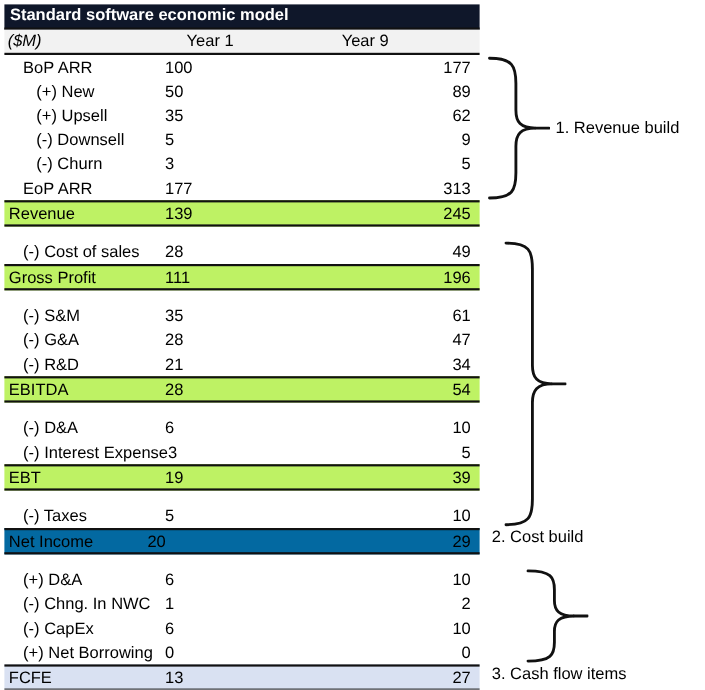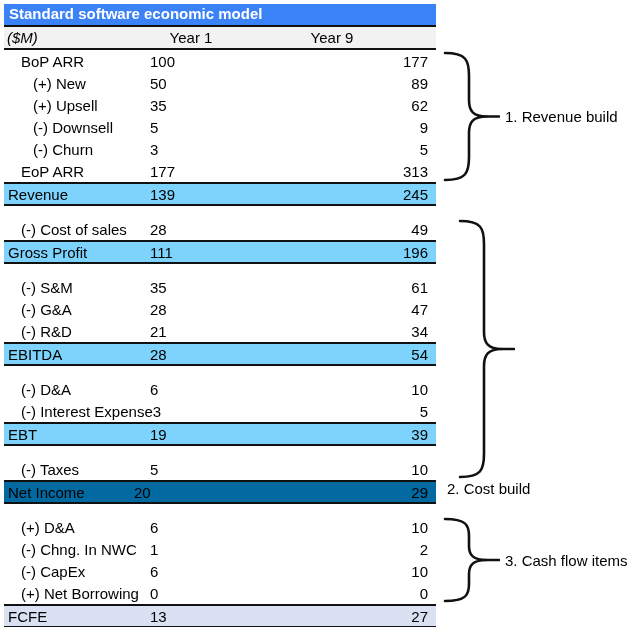--- a/index.html
+++ b/index.html
@@ -3,21 +3,21 @@
 <meta charset="utf-8">
 <style>
   html,body { margin:0; padding:0; background:#ffffff; }
   .stage {
     position:relative; width:641px; height:627px; background:#ffffff;
     font-family:"Liberation Sans", sans-serif; color:#000; overflow:hidden;
   }
   .model { position:absolute; left:4px; top:4px; width:432px; }
 
   .title-bar {
-    box-sizing:border-box; height:23px; background:#3b82f6;
+    box-sizing:border-box; height:23px; background:#0f172a;
     border-bottom:2px solid #111; color:#ffffff; font-weight:bold;
     font-size:15px; line-height:20px; padding-left:5px;
   }
   .header-row {
     box-sizing:border-box; position:relative; height:23px; background:#F2F2F2;
     border-bottom:2px solid #111; font-size:15px;
   }
   .unit { position:absolute; left:3px; top:2px; font-style:italic; }
   .colhead { position:absolute; top:2px; width:100px; text-align:center; }
   .colhead.c1 { left:137px; }
@@ -27,21 +27,21 @@
     box-sizing:border-box; height:22px; display:flex; align-items:center;
     font-size:15px; padding-right:8px;
   }
   .r .lbl { flex:1; padding-left:17px; white-space:nowrap; }
   .r.i2 .lbl { padding-left:29px; }
   .r .v1 { width:146px; text-align:left; }
   .r .v2 { width:132px; text-align:right; }
 
   .r.sub { height:24px; border-top:2px solid #111; border-bottom:2px solid #111; }
   .r.sub .lbl { padding-left:4px; }
-  .r.sub.g { background:#7dd3fc; }
+  .r.sub.g { background:#bef264; }
   .r.sub.y { background:#0369a1;gap:16px; }
   .r.sub.b { background:#D9E1F2; }
 
   .spacer { height:12px; }
 
   .brace-group { position:absolute; left:442px; display:flex; align-items:center; }
   .brace-group svg { display:block; flex:0 0 auto; }
   .brace-label { margin-left:5px; font-size:15px; white-space:nowrap; }
 </style>
 </head>
@@ -201,20 +201,20 @@
   </div>
 
   <div class="brace-group" style="top:218px; height:262px;flex-direction:column;">
     <svg width="58" height="262" viewBox="0 0 58 262">
       <path d="M3,3 C24,3 27,10 27,26 L27,114 C27,125 31,131 45,131 C31,131 27,137 27,148 L27,236 C27,252 24,259 3,259" fill="none" stroke="#111" stroke-width="2.6" stroke-linecap="round"></path>
       <path d="M45,131 L57,131" fill="none" stroke="#111" stroke-width="2.6" stroke-linecap="round"></path>
     </svg>
     <span class="brace-label">2. Cost build</span>
   </div>
 
-  <div class="brace-group" style="top:516px; height:88px;">
+  <div class="brace-group" style="top:516px; height:88px;flex-direction:column;">
     <svg width="58" height="88" viewBox="0 0 58 88">
       <path d="M3,3 C24,3 27,9 27,20 L27,30 C27,39 31,44 45,44 C31,44 27,49 27,58 L27,68 C27,79 24,85 3,85" fill="none" stroke="#111" stroke-width="2.6" stroke-linecap="round"></path>
       <path d="M45,44 L57,44" fill="none" stroke="#111" stroke-width="2.6" stroke-linecap="round"></path>
     </svg>
     <span class="brace-label">3. Cash flow items</span>
   </div>
 </div>
 
 </body></html>

